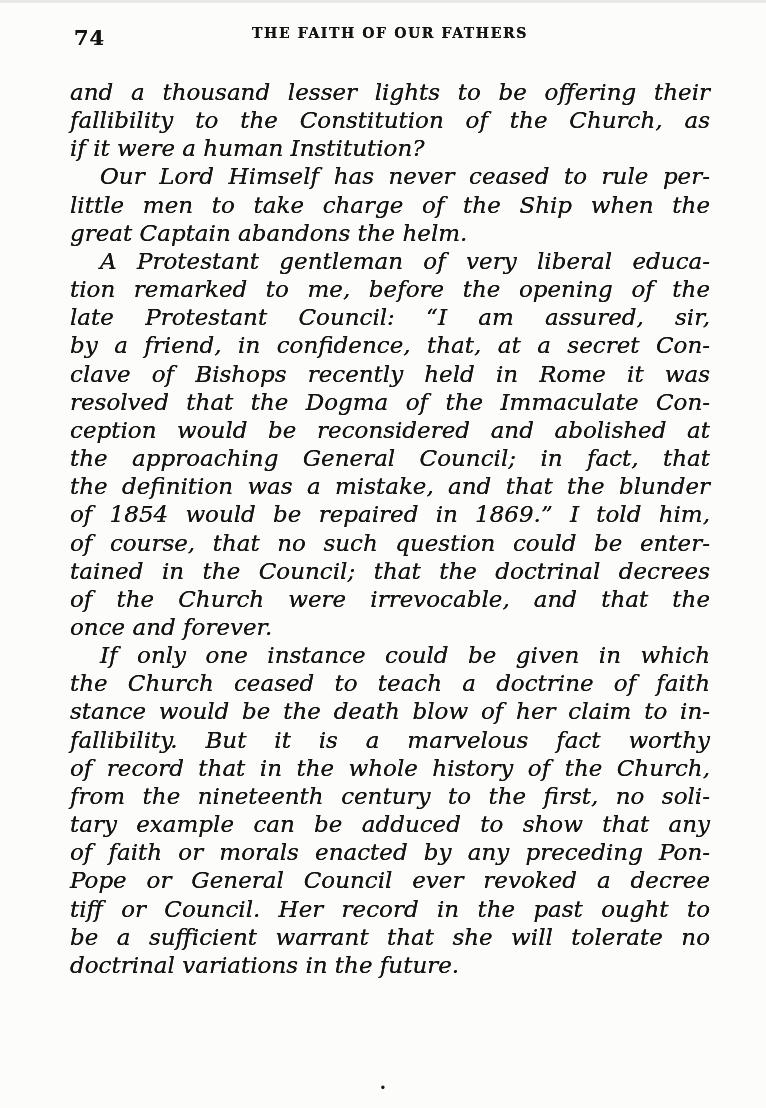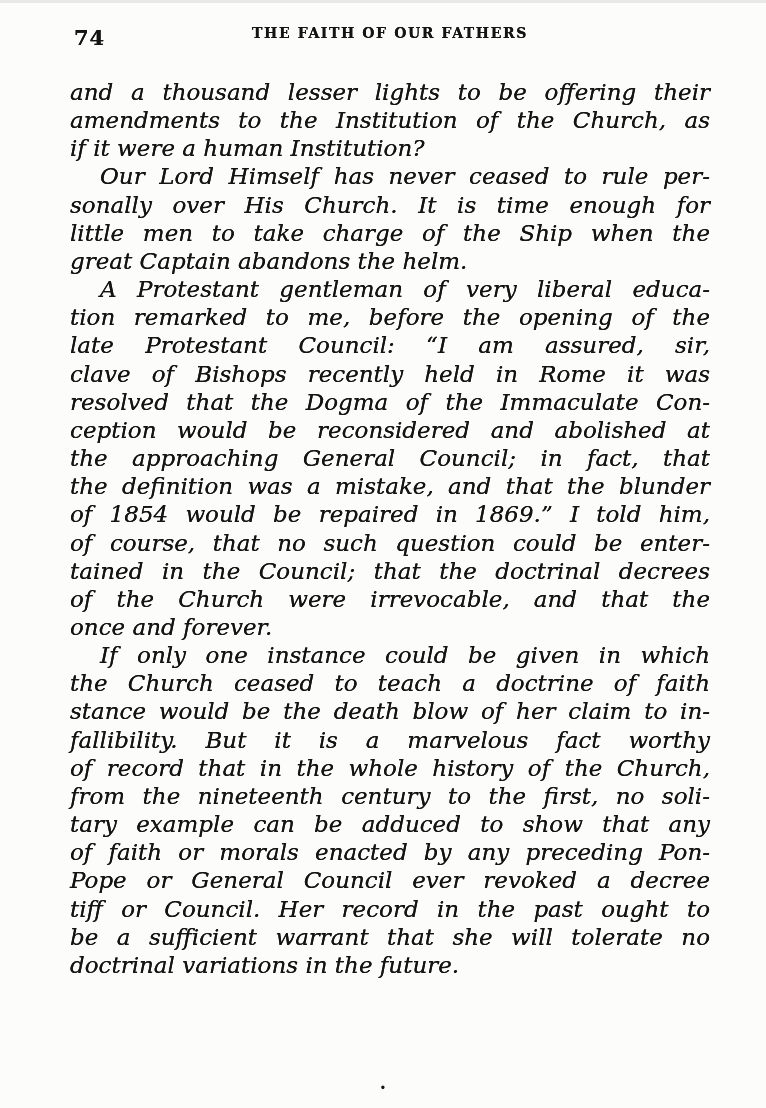--- a/index.html
+++ b/index.html
@@ -71,33 +71,33 @@
 <body>
 
 <div class="page">
   <div class="page-header">
     <span class="page-number">74</span>
     <span class="running-title">THE FAITH OF OUR FATHERS</span>
   </div>
   <div class="page-body">
       <div class="paragraph">
         <div class="line">and a thousand lesser lights to be offering their</div>
-        <div class="line">amendments to the Institution of the Church, as</div>
+        <div class="line">fallibility to the Constitution of the Church, as</div>
         <div class="line last">if it were a human Institution?</div>
       </div>
       <div class="paragraph">
         <div class="line first">Our Lord Himself has never ceased to rule per-</div>
-        <div class="line">sonally over His Church.  It is time enough for</div>
         <div class="line">little men to take charge of the Ship when the</div>
         <div class="line last">great Captain abandons the helm.</div>
       </div>
       <div class="paragraph">
         <div class="line first">A Protestant gentleman of very liberal educa-</div>
         <div class="line">tion remarked to me, before the opening of the</div>
         <div class="line">late Protestant Council:  “I am assured, sir,</div>
+        <div class="line">by a friend, in confidence, that, at a secret Con-</div>
         <div class="line">clave of Bishops recently held in Rome it was</div>
         <div class="line">resolved that the Dogma of the Immaculate Con-</div>
         <div class="line">ception would be reconsidered and abolished at</div>
         <div class="line">the approaching General Council; in fact, that</div>
         <div class="line">the definition was a mistake, and that the blunder</div>
         <div class="line">of 1854 would be repaired in 1869.”  I told him,</div>
         <div class="line">of course, that no such question could be enter-</div>
         <div class="line">tained in the Council; that the doctrinal decrees</div>
         <div class="line">of the Church were irrevocable, and that the</div>
         <div class="line last">once and forever.</div>

